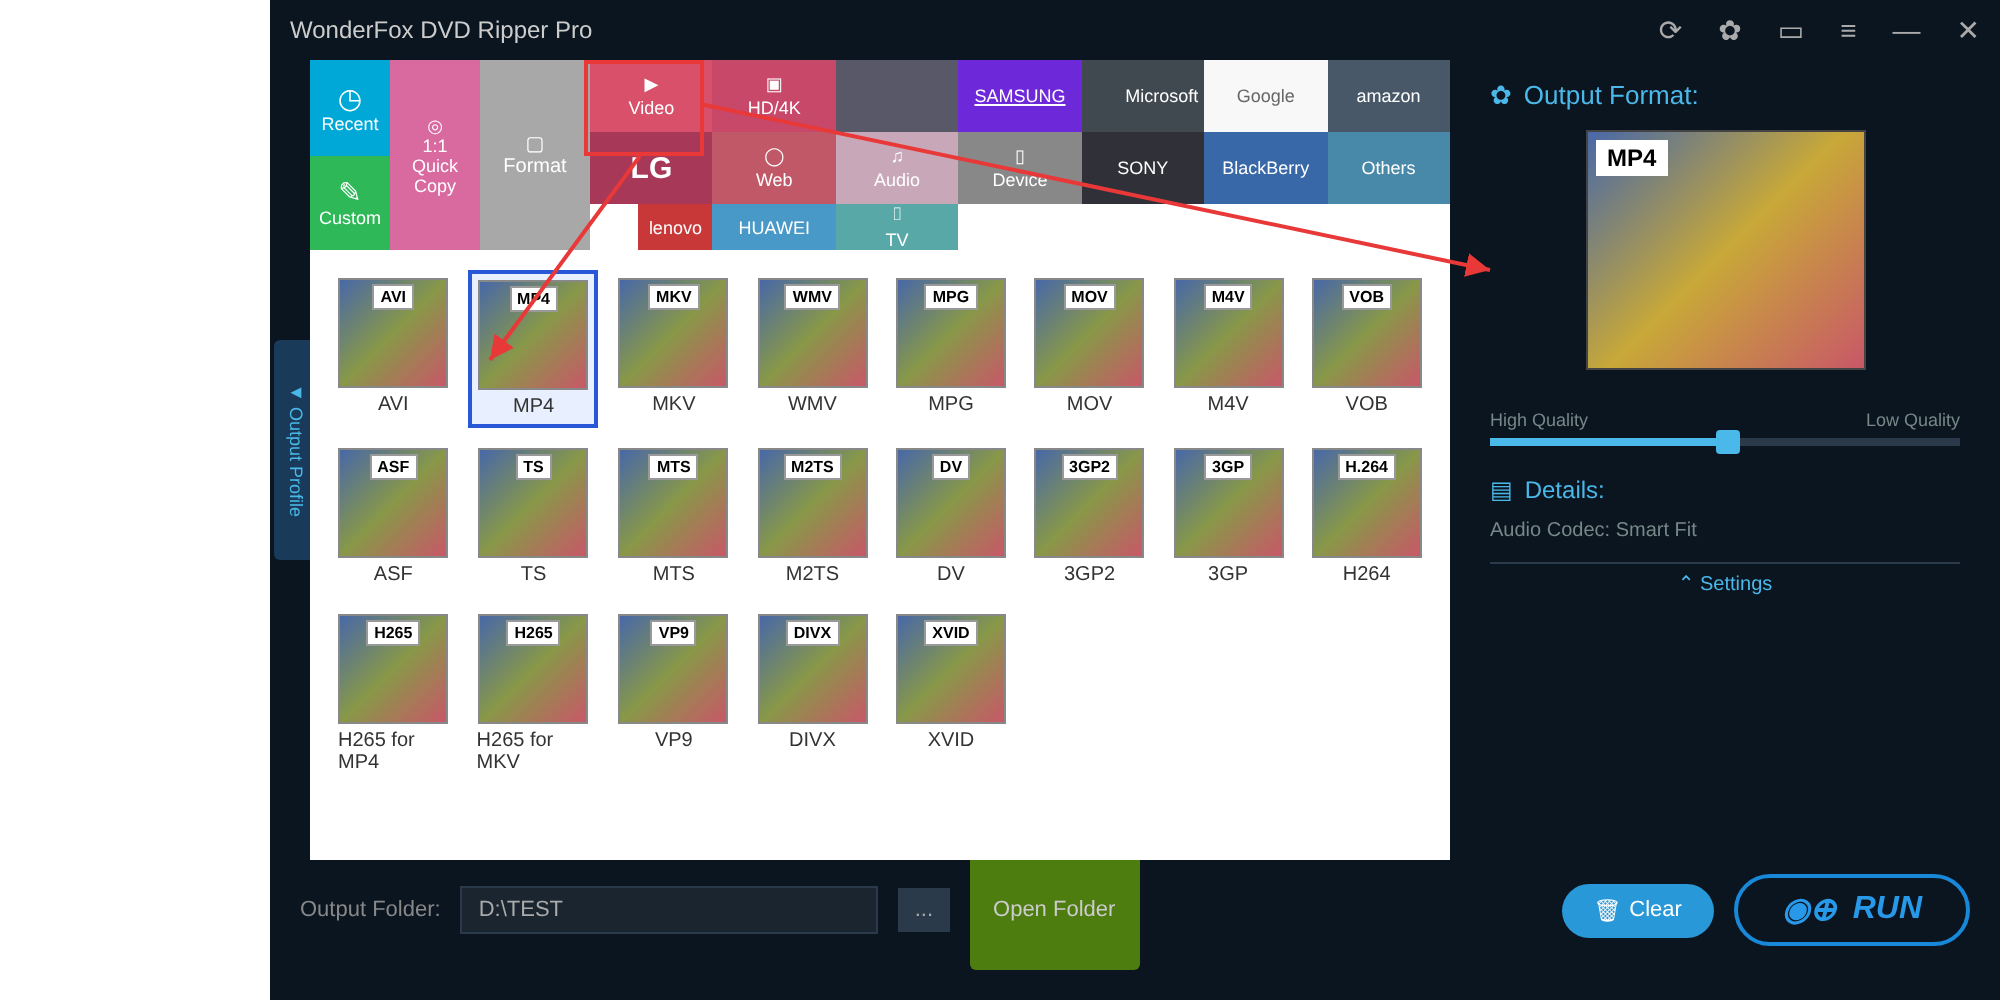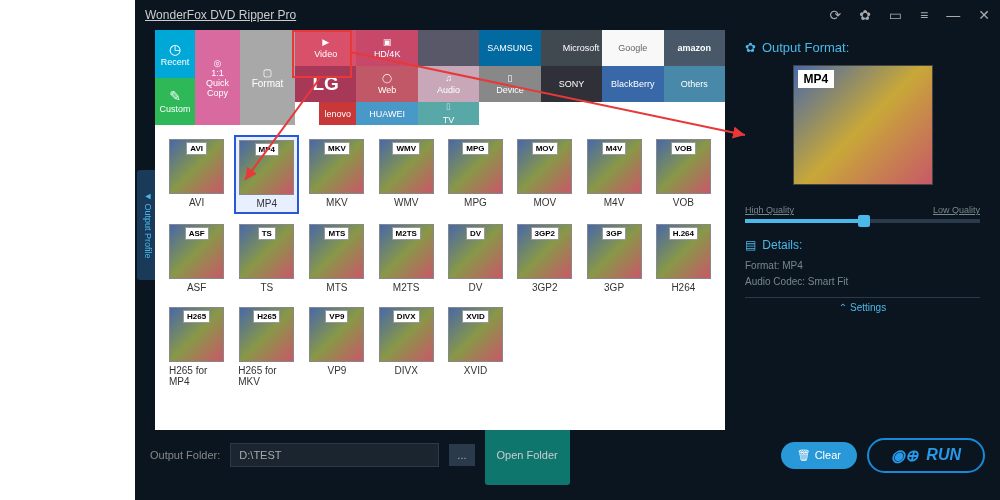--- a/index.html
+++ b/index.html
@@ -1,72 +1,72 @@
 <!DOCTYPE html>
 <html><head>
 <meta charset="utf-8">
 <style>
 * { margin: 0; padding: 0; box-sizing: border-box; font-family: Arial, sans-serif; }
 body { background: #fff; width: 1000px; height: 500px; overflow: hidden; }
 .app { position: absolute; left: 135px; top: 0; width: 865px; height: 500px; background: #0a1520; }
 .titlebar { height: 30px; display: flex; align-items: center; padding: 0 10px; color: #ccc; font-size: 12px; }
-.titlebar-title { flex: 1; text-decoration: underline; }
+.titlebar-title { flex: 1; }
 .titlebar-icons { display: flex; gap: 18px; align-items: center; }
 .titlebar-icons span { cursor: pointer; color: #aaa; font-size: 14px; }
 .main { display: flex; height: 400px; }
 .left-panel { width: 570px; background: #fff; margin-left: 20px; border-radius: 2px; position: relative; }
 .output-tab { position: absolute; left: -18px; top: 140px; width: 18px; height: 110px; background: #1a3a5a; color: #4ab8e8; font-size: 9px; writing-mode: vertical-rl; text-align: center; padding: 8px 2px; border-radius: 3px 0 0 3px; cursor: pointer; }
 .cat-row { display: flex; height: 95px; }
 .cat-left { display: flex; flex-direction: column; width: 40px; }
 .cat-recent { flex: 1; background: #00a8d8; color: #fff; display: flex; flex-direction: column; align-items: center; justify-content: center; font-size: 9px; }
 .cat-custom { flex: 1; background: #2eb858; color: #fff; display: flex; flex-direction: column; align-items: center; justify-content: center; font-size: 9px; }
 .cat-copy { width: 45px; background: #d86aa0; color: #fff; display: flex; flex-direction: column; align-items: center; justify-content: center; font-size: 9px; text-align: center; }
 .cat-format { width: 55px; background: #a8a8a8; color: #fff; display: flex; flex-direction: column; align-items: center; justify-content: center; font-size: 10px; }
 .cat-grid { flex: 1; display: grid; grid-template-columns: repeat(7, 1fr); grid-template-rows: 1fr 1fr; }
 .cat-cell { display: flex; flex-direction: column; align-items: center; justify-content: center; color: #fff; font-size: 9px; gap: 2px; position: relative; }
 .cat-cell.video { background: #d8506a; }
 .cat-cell.hd { background: #c8486a; }
 .cat-cell.apple { background: #585868; }
-.cat-cell.samsung { background: #0369a1; }
+.cat-cell.samsung { background: #6d28d9; text-decoration: underline; }
 .cat-cell.ms { background: #404850; padding-left: 19px; }
 .cat-cell.google { background: #f8f8f8; color: #666; }
 .cat-cell.lg { background: #a83858; }
-.cat-cell.amazon { background: #485868; font-weight: bold; }
+.cat-cell.amazon { background: #485868; }
 .cat-cell.web { background: #c05868; }
 .cat-cell.audio { background: #c8a8b8; }
 .cat-cell.device { background: #888; }
 .cat-cell.sony { background: #303038; justify-content: center; }
 .cat-cell.bb { background: #3868a8; }
 .cat-cell.lenovo { background: #c83838; margin-left: 24px; }
 .cat-cell.huawei { background: #4898c8; }
 .cat-cell.tv { background: #58a8a8; }
 .cat-cell.others { background: #4888a8; }
 .formats-area { padding: 10px; background: #fff; height: 305px; }
 .format-grid { display: grid; grid-template-columns: repeat(8, 1fr); gap: 6px; }
 .format-item { display: flex; flex-direction: column; align-items: center; cursor: pointer; padding: 3px; border: 1px solid transparent; }
 .format-item.selected { border: 2px solid #2858d8; background: #e8f0ff; }
 .format-thumb { width: 55px; height: 55px; background: linear-gradient(135deg, #4868a8, #889848, #c85868); border: 1px solid #888; position: relative; display: flex; align-items: flex-start; justify-content: center; }
 .format-badge { background: #fff; color: #000; font-size: 8px; font-weight: bold; padding: 1px 3px; border: 1px solid #999; margin-top: 2px; }
 .format-label { font-size: 10px; color: #333; margin-top: 3px; }
 .right-panel { flex: 1; padding: 10px 20px; color: #8aa; }
 .out-format-header { font-size: 13px; color: #4ab8e8; display: flex; align-items: center; gap: 6px; margin-bottom: 10px; }
 .out-preview { width: 140px; height: 120px; background: linear-gradient(135deg, #4868a8, #c8a838, #c85868); border: 1px solid #444; position: relative; margin: 0 auto 20px; }
 .out-preview-badge { position: absolute; top: 4px; left: 4px; background: #fff; color: #000; font-size: 12px; font-weight: bold; padding: 2px 6px; }
-.quality-row { display: flex; justify-content: space-between; font-size: 9px; color: #788; margin: 4px 0; text-decoration: underline; }
+.quality-row { display: flex; justify-content: space-between; font-size: 9px; color: #788; margin: 4px 0; }
 .slider-track { height: 4px; background: #2a3a4a; position: relative; margin: 4px 0 8px; }
 .slider-fill { position: absolute; left: 0; height: 100%; background: #4ab8e8; width: 50%; }
 .slider-thumb { position: absolute; left: 48%; top: -4px; width: 12px; height: 12px; background: #4ab8e8; border-radius: 2px; }
 .details-header { font-size: 12px; color: #4ab8e8; display: flex; align-items: center; gap: 6px; margin: 15px 0 8px; }
 .detail-line { font-size: 10px; color: #788; margin: 5px 0; }
 .settings-link { text-align: center; font-size: 10px; color: #4ab8e8; margin-top: 10px; border-top: 1px solid #2a3a4a; padding-top: 4px; }
 .bottom-bar { height: 50px; display: flex; align-items: center; padding: 0 15px; gap: 10px; }
 .bb-label { font-size: 11px; color: #888; }
 .bb-input { flex: 1; max-width: 340px; background: #1a2530; border: 1px solid #2a3a4a; color: #aaa; padding: 5px 8px; font-size: 11px; }
 .bb-browse { background: #2a3a4a; color: #aaa; border: none; padding: 5px 8px; font-size: 11px; cursor: pointer; }
-.bb-open { background: #0f766e; color: #ccc; border: none; padding: 24px 12px; font-size: 11px; cursor: pointer; border-radius: 3px; }
+.bb-open { background: #4d7c0f; color: #ccc; border: none; padding: 24px 12px; font-size: 11px; cursor: pointer; border-radius: 3px; }
 .bb-spacer { flex: 1; }
 .bb-clear { background: #2898d8; color: #fff; border: none; padding: 7px 16px; font-size: 11px; cursor: pointer; border-radius: 14px; display: flex; align-items: center; gap: 4px; }
 .bb-run { background: #0a1520; border: 2px solid #1888d8; color: #2898e8; padding: 6px 22px; font-size: 16px; font-weight: bold; font-style: italic; cursor: pointer; border-radius: 20px; display: flex; align-items: center; gap: 8px; }
 .highlight-video { position: absolute; border: 2px solid #e83838; pointer-events: none; }
 .arrow-svg { position: absolute; pointer-events: none; }
 .icon-sm { font-size: 14px; }
 </style>
 </head>
 <body>
 
@@ -123,21 +123,21 @@
           <div class="cat-cell samsung">
               <span>SAMSUNG</span>
             </div>
           <div class="cat-cell ms">
               <span>Microsoft</span>
             </div>
           <div class="cat-cell google">
               <span>Google</span>
             </div>
           <div class="cat-cell lg">
-              <span style="font-size:19px;font-weight:bold">LG</span>
+              <span style="font-size:15px;font-weight:bold">LG</span>
             </div>
           <div class="cat-cell web">
               <span>◯</span>
               <span>Web</span>
             </div>
           <div class="cat-cell audio">
               <span>♫</span>
               <span>Audio</span>
             </div>
           <div class="cat-cell device">
@@ -314,21 +314,20 @@
           <span>Low Quality</span>
         </div>
       <div class="slider-track">
           <div class="slider-fill"></div>
           <div class="slider-thumb"></div>
         </div>
       <div class="details-header">
           <span>▤</span>
           <span>Details:</span>
         </div>
-      <div class="detail-line">Format: MP4</div>
       <div class="detail-line">Audio Codec: Smart Fit</div>
       <div class="settings-link">⌃ <span>Settings</span></div>
     </div>
   </div>
 
   <div class="bottom-bar">
     <span class="bb-label">Output Folder:</span>
     <input class="bb-input" value="D:\TEST" style="">
     <button class="bb-browse">...</button>
     <button class="bb-open">Open Folder</button>

